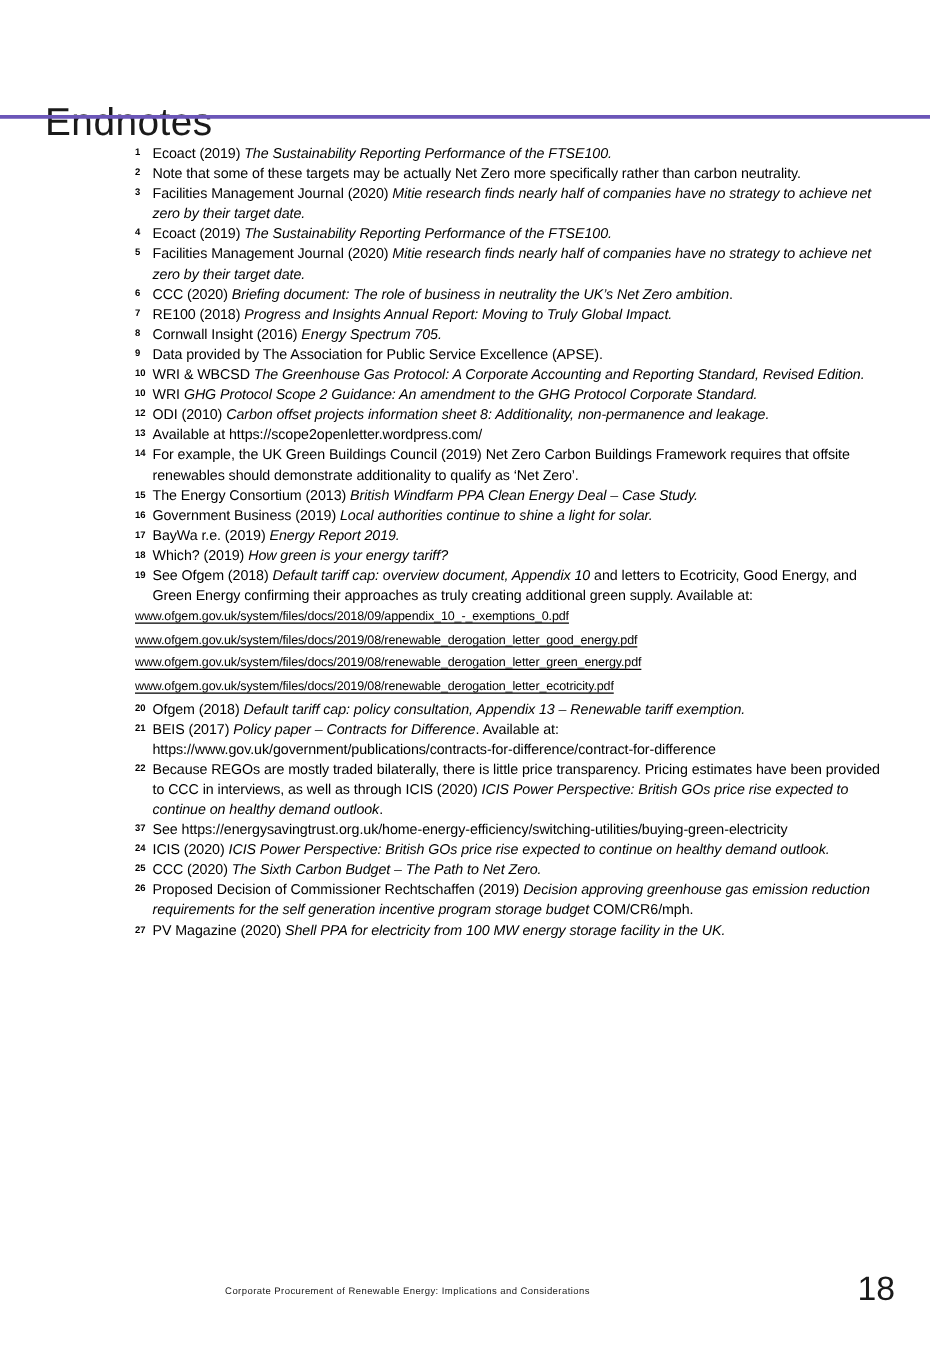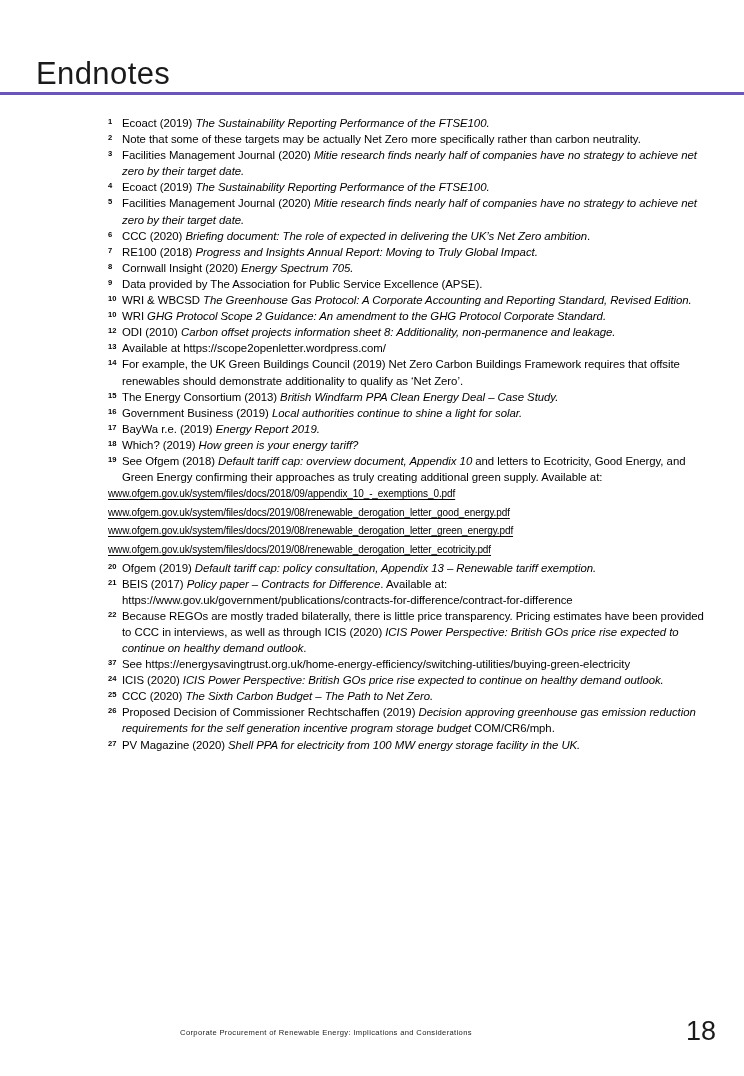--- a/index.html
+++ b/index.html
@@ -13,21 +13,21 @@
     position: relative;
     font-family: "Liberation Sans", sans-serif;
     color: #000000;
     overflow: hidden;
   }
 
   
   .page-heading {
     position: absolute;
     left: 36px;
-    top: 36px;
+    top: 60px;
     font-size: 31px;
     font-weight: 300;
     letter-spacing: 0.4px;
     color: #1a1a1a;
     line-height: 1.1;
   }
 
   .heading-rule {
     position: absolute;
     left: 0;
@@ -110,40 +110,40 @@
 
 <h1 class="page-heading">Endnotes</h1>
 <div class="heading-rule"></div>
 
 <div class="notes" id="notes-container">
     <div class="note"><sup class="note-marker">1</sup><span class="note-body"><span>Ecoact (2019) </span><i>The Sustainability Reporting Performance of the FTSE100.</i></span></div>
     <div class="note"><sup class="note-marker">2</sup><span class="note-body"><span>Note that some of these targets may be actually Net Zero more specifically rather than carbon neutrality.</span></span></div>
     <div class="note"><sup class="note-marker">3</sup><span class="note-body"><span>Facilities Management Journal (2020) </span><i>Mitie research finds nearly half of companies have no strategy to achieve net zero by their target date.</i></span></div>
     <div class="note"><sup class="note-marker">4</sup><span class="note-body"><span>Ecoact (2019) </span><i>The Sustainability Reporting Performance of the FTSE100.</i></span></div>
     <div class="note"><sup class="note-marker">5</sup><span class="note-body"><span>Facilities Management Journal (2020) </span><i>Mitie research finds nearly half of companies have no strategy to achieve net zero by their target date.</i></span></div>
-    <div class="note"><sup class="note-marker">6</sup><span class="note-body"><span>CCC (2020) </span><i>Briefing document: The role of expected in delivering the UK’s Net Zero ambition</i><span>.</span></span></div>
+    <div class="note"><sup class="note-marker">6</sup><span class="note-body"><span>CCC (2020) </span><i>Briefing document: The role of business in neutrality the UK’s Net Zero ambition</i><span>.</span></span></div>
     <div class="note"><sup class="note-marker">7</sup><span class="note-body"><span>RE100 (2018) </span><i>Progress and Insights Annual Report: Moving to Truly Global Impact.</i></span></div>
-    <div class="note"><sup class="note-marker">8</sup><span class="note-body"><span>Cornwall Insight (2020) </span><i>Energy Spectrum 705.</i></span></div>
+    <div class="note"><sup class="note-marker">8</sup><span class="note-body"><span>Cornwall Insight (2016) </span><i>Energy Spectrum 705.</i></span></div>
     <div class="note"><sup class="note-marker">9</sup><span class="note-body"><span>Data provided by The Association for Public Service Excellence (APSE).</span></span></div>
     <div class="note"><sup class="note-marker">10</sup><span class="note-body"><span>WRI &amp; WBCSD </span><i>The Greenhouse Gas Protocol: A Corporate Accounting and Reporting Standard, Revised Edition.</i></span></div>
     <div class="note"><sup class="note-marker">10</sup><span class="note-body"><span>WRI </span><i>GHG Protocol Scope 2 Guidance: An amendment to the GHG Protocol Corporate Standard.</i></span></div>
     <div class="note"><sup class="note-marker">12</sup><span class="note-body"><span>ODI (2010) </span><i>Carbon offset projects information sheet 8: Additionality, non-permanence and leakage.</i></span></div>
     <div class="note"><sup class="note-marker">13</sup><span class="note-body"><span>Available at https://scope2openletter.wordpress.com/</span></span></div>
     <div class="note"><sup class="note-marker">14</sup><span class="note-body"><span>For example, the UK Green Buildings Council (2019) Net Zero Carbon Buildings Framework requires that offsite renewables should demonstrate additionality to qualify as ‘Net Zero’.</span></span></div>
     <div class="note"><sup class="note-marker">15</sup><span class="note-body"><span>The Energy Consortium (2013) </span><i>British Windfarm PPA Clean Energy Deal – Case Study.</i></span></div>
     <div class="note"><sup class="note-marker">16</sup><span class="note-body"><span>Government Business (2019) </span><i>Local authorities continue to shine a light for solar.</i></span></div>
     <div class="note"><sup class="note-marker">17</sup><span class="note-body"><span>BayWa r.e. (2019) </span><i>Energy Report 2019.</i></span></div>
     <div class="note"><sup class="note-marker">18</sup><span class="note-body"><span>Which? (2019) </span><i>How green is your energy tariff?</i></span></div>
     <div class="note"><sup class="note-marker">19</sup><span class="note-body"><span>See Ofgem (2018) </span><i>Default tariff cap: overview document, Appendix 10 </i><span>and letters to Ecotricity, Good Energy, and Green Energy confirming their approaches as truly creating additional green supply. Available at:</span></span><div class="url-block">
         <div class="url-line">www.ofgem.gov.uk/system/files/docs/2018/09/appendix_10_-_exemptions_0.pdf</div>
         <div class="url-line">www.ofgem.gov.uk/system/files/docs/2019/08/renewable_derogation_letter_good_energy.pdf</div>
         <div class="url-line">www.ofgem.gov.uk/system/files/docs/2019/08/renewable_derogation_letter_green_energy.pdf</div>
         <div class="url-line">www.ofgem.gov.uk/system/files/docs/2019/08/renewable_derogation_letter_ecotricity.pdf</div>
       </div></div>
-    <div class="note"><sup class="note-marker">20</sup><span class="note-body"><span>Ofgem (2019) </span><i>Default tariff cap: policy consultation, Appendix 13 – Renewable tariff exemption.</i></span></div>
+    <div class="note"><sup class="note-marker">20</sup><span class="note-body"><span>Ofgem (2018) </span><i>Default tariff cap: policy consultation, Appendix 13 – Renewable tariff exemption.</i></span></div>
     <div class="note"><sup class="note-marker">21</sup><span class="note-body"><span>BEIS (2017) </span><i>Policy paper – Contracts for Difference</i><span>. Available at: https://www.gov.uk/government/publications/contracts-for-difference/contract-for-difference</span></span></div>
     <div class="note"><sup class="note-marker">22</sup><span class="note-body"><span>Because REGOs are mostly traded bilaterally, there is little price transparency. Pricing estimates have been provided to CCC in interviews, as well as through ICIS (2020) </span><i>ICIS Power Perspective: British GOs price rise expected to continue on healthy demand outlook</i><span>.</span></span></div>
     <div class="note"><sup class="note-marker">37</sup><span class="note-body"><span>See https://energysavingtrust.org.uk/home-energy-efficiency/switching-utilities/buying-green-electricity</span></span></div>
     <div class="note"><sup class="note-marker">24</sup><span class="note-body"><span>ICIS (2020) </span><i>ICIS Power Perspective: British GOs price rise expected to continue on healthy demand outlook.</i></span></div>
     <div class="note"><sup class="note-marker">25</sup><span class="note-body"><span>CCC (2020) </span><i>The Sixth Carbon Budget – The Path to Net Zero.</i></span></div>
     <div class="note"><sup class="note-marker">26</sup><span class="note-body"><span>Proposed Decision of Commissioner Rechtschaffen (2019) </span><i>Decision approving greenhouse gas emission reduction requirements for the self generation incentive program storage budget </i><span>COM/CR6/mph.</span></span></div>
     <div class="note"><sup class="note-marker">27</sup><span class="note-body"><span>PV Magazine (2020) </span><i>Shell PPA for electricity from 100 MW energy storage facility in the UK.</i></span></div>
   </div>
 
 <div class="footer-title">Corporate Procurement of Renewable Energy: Implications and Considerations</div>

